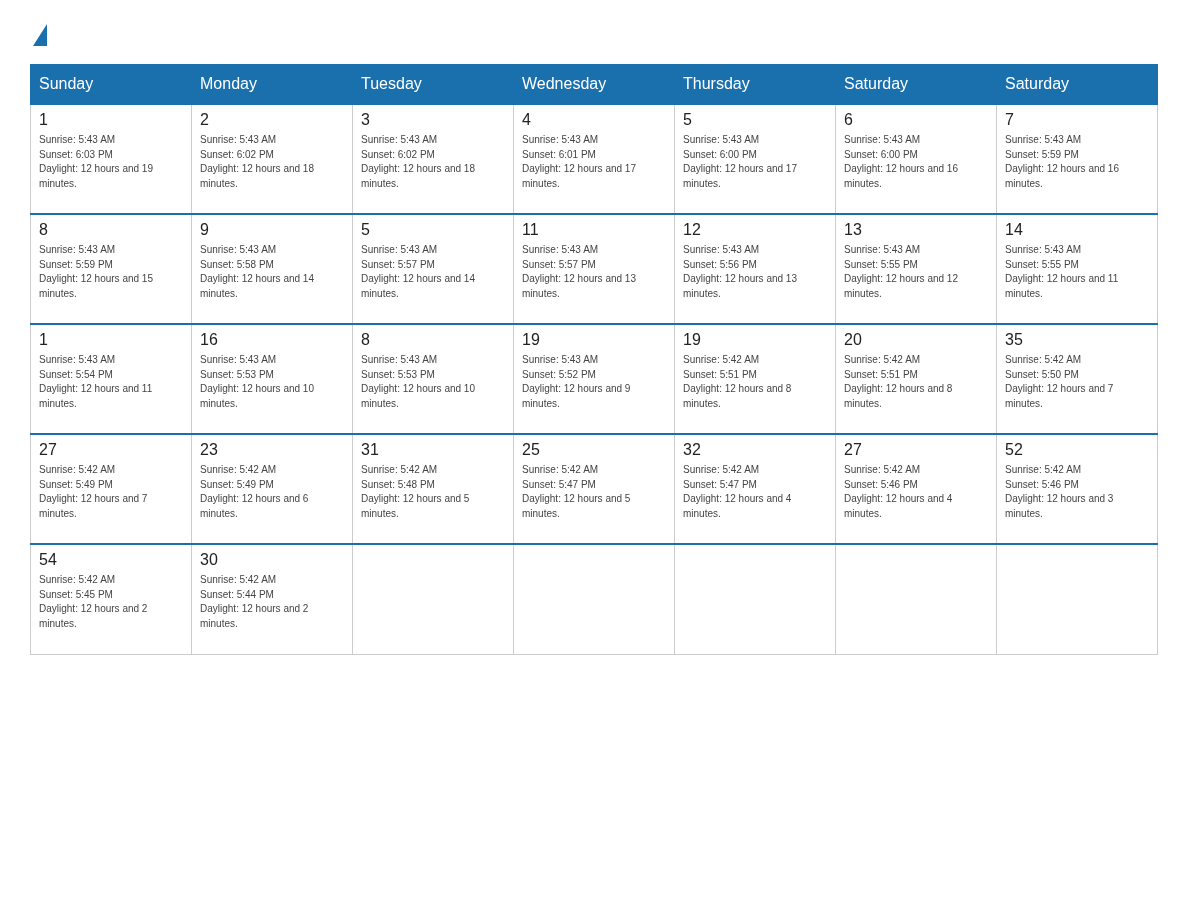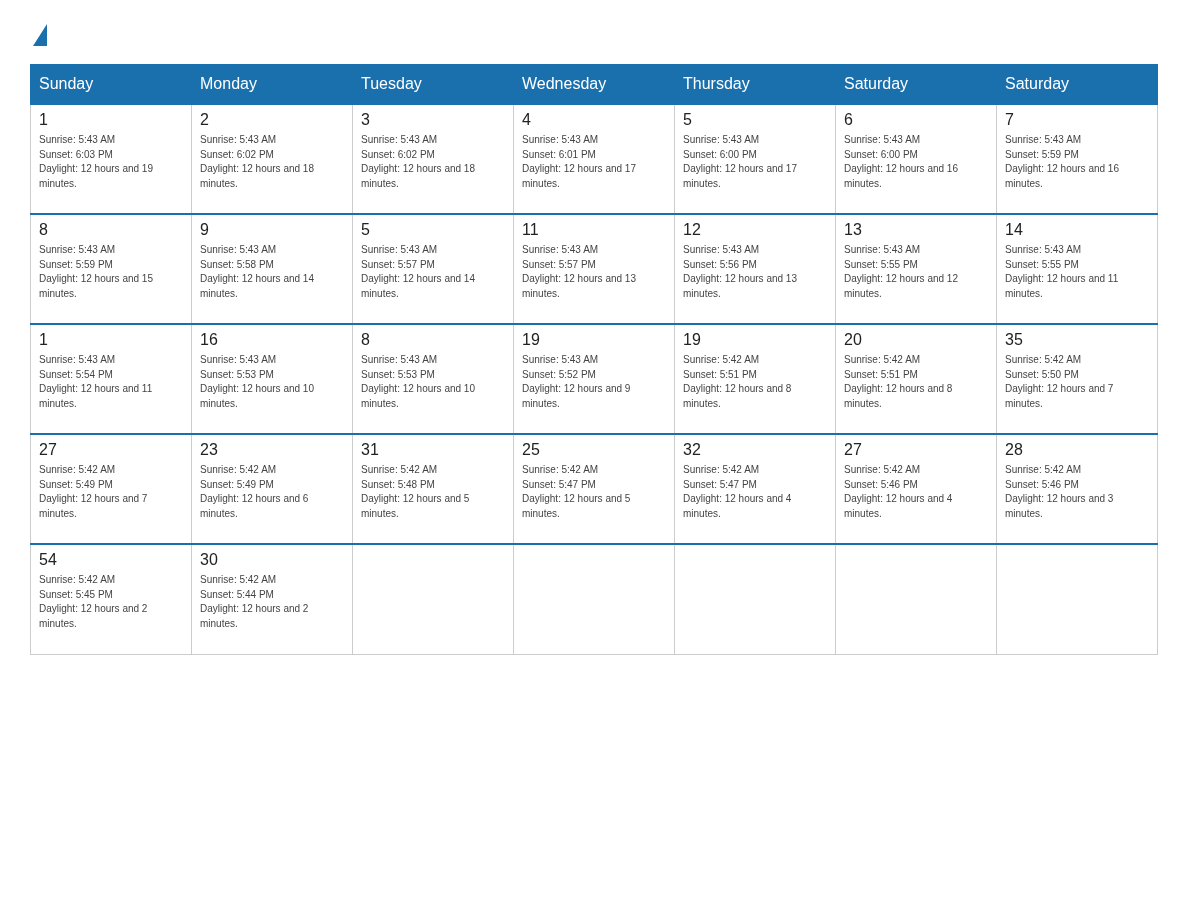--- a/index.html
+++ b/index.html
@@ -241,21 +241,21 @@
         </td>
         <td>
           <span class="day-num">32</span>
 <div class="day-info">Sunrise: 5:42 AM<br>Sunset: 5:47 PM<br>Daylight: 12 hours and 4 minutes.</div>
         </td>
         <td>
           <span class="day-num">27</span>
 <div class="day-info">Sunrise: 5:42 AM<br>Sunset: 5:46 PM<br>Daylight: 12 hours and 4 minutes.</div>
         </td>
         <td>
-          <span class="day-num">28</span>
+          <span class="day-num">52</span>
 <div class="day-info">Sunrise: 5:42 AM<br>Sunset: 5:46 PM<br>Daylight: 12 hours and 3 minutes.</div>
         </td>
       </tr>
       <tr>
         <td>
           <span class="day-num">54</span>
 <div class="day-info">Sunrise: 5:42 AM<br>Sunset: 5:45 PM<br>Daylight: 12 hours and 2 minutes.</div>
         </td>
         <td>
           <span class="day-num">30</span>

